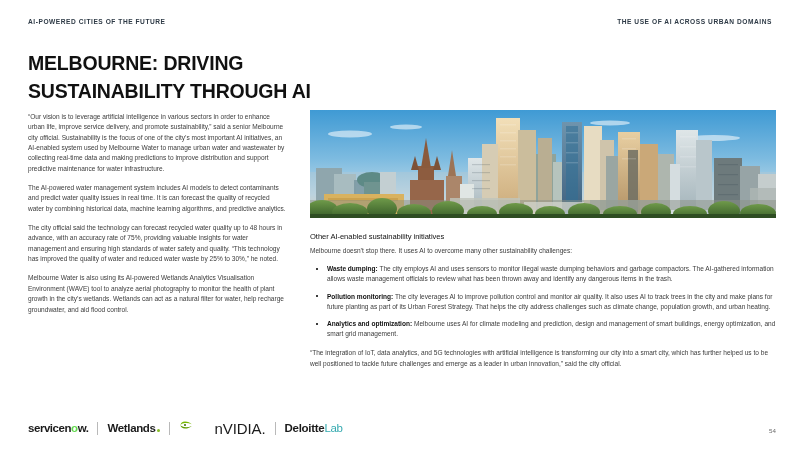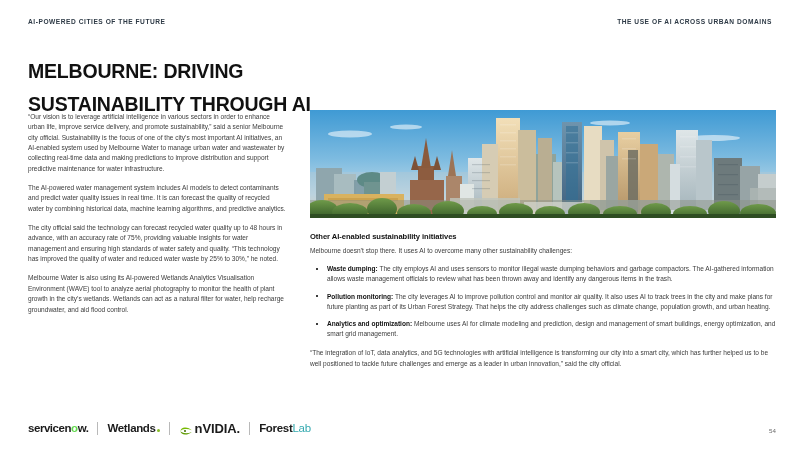--- a/index.html
+++ b/index.html
@@ -33,25 +33,25 @@
     letter-spacing: 0.55px;
     font-weight: 700;
     color: #2e3a46;
     text-transform: uppercase;
     white-space: nowrap;
   }
 
   
   .page-title {
     position: absolute;
-    top: 42px;
+    top: 36px;
     left: 28px;
     width: 330px;
     font-size: 19.5px;
-    line-height: 33px;
+    line-height: 28px;
     font-weight: 700;
     letter-spacing: -0.2px;
     color: #111111;
     text-transform: uppercase;
   }
 
   
   .col-left {
     position: absolute;
     top: 112px;
@@ -82,21 +82,21 @@
     width: 466px;
     height: 108px;
     overflow: hidden;
     background: #6fa9cf;
   }
   .photo svg { display: block; width: 100%; height: 100%; }
 
   
   .section-heading {
     font-size: 7.6px;
-    font-weight: 700;
+    font-weight: 400;
     color: #111111;
     margin: 0 0 5px 0;
     letter-spacing: -0.05px;
   }
   .intro-line {
     font-size: 6.55px;
     line-height: 10.2px;
     color: #3c3c3c;
     margin: 0 0 8px 0;
   }
@@ -137,21 +137,21 @@
   .footer {
     position: absolute;
     left: 28px;
     bottom: 14px;
     display: flex;
     align-items: center;
     height: 16px;
   }
   .logo {
     display: flex;
-    align-items: flex-end;
+    align-items: flex-start;
     white-space: nowrap;
   }
   .divider {
     width: 1px;
     height: 13px;
     background: #b9b9b9;
     margin: 0 9px;
   }
   .logo-servicenow {
     font-size: 11.5px;
@@ -174,24 +174,25 @@
     margin-left: 1.5px;
     vertical-align: baseline;
   }
   .nvidia-mark {
     width: 13px;
     height: 10px;
     margin-right: 2.5px;
     flex: none;
   }
   .logo-nvidia-text {
-    font-size: 13px;
-    font-weight: 700;
+    font-size: 15px;
+    font-weight: 400;
     letter-spacing: -0.1px;
     color: #1b1b1b;
+    margin-left: 20px;
   }
   .logo-thoughtlab {
     font-size: 11.5px;
     font-weight: 700;
     letter-spacing: -0.3px;
     color: #1b1b1b;
   }
   .logo-thoughtlab .lab { color: #35aab0; font-weight: 400; }
 
   .page-number {
@@ -415,18 +416,18 @@
       <path d="M3 10c1.8 2.8 5.8 4.4 11.2 4.4 3.8 0 7.8-.8 11.3-2.4-3 3-7.9 5.2-13.5 5.2C7 17.2 3 14.2 3 10z" fill="#5f9c00"></path>
       <ellipse cx="12" cy="10" rx="4.2" ry="3.4" fill="#ffffff"></ellipse>
       <ellipse cx="12" cy="10" rx="2" ry="2" fill="#3d6b00"></ellipse>
     </svg>
     <span class="logo-nvidia-text">nVIDIA.</span>
   </div>
 
   <div class="divider"></div>
 
   <div class="logo">
-    <span class="logo-thoughtlab"><span>Forest</span><span class="lab">Lab</span></span>
+    <span class="logo-thoughtlab"><span>Deloitte</span><span class="lab">Lab</span></span>
   </div>
 
 </div>
 
 <div class="page-number">54</div>
 
 </body></html>

